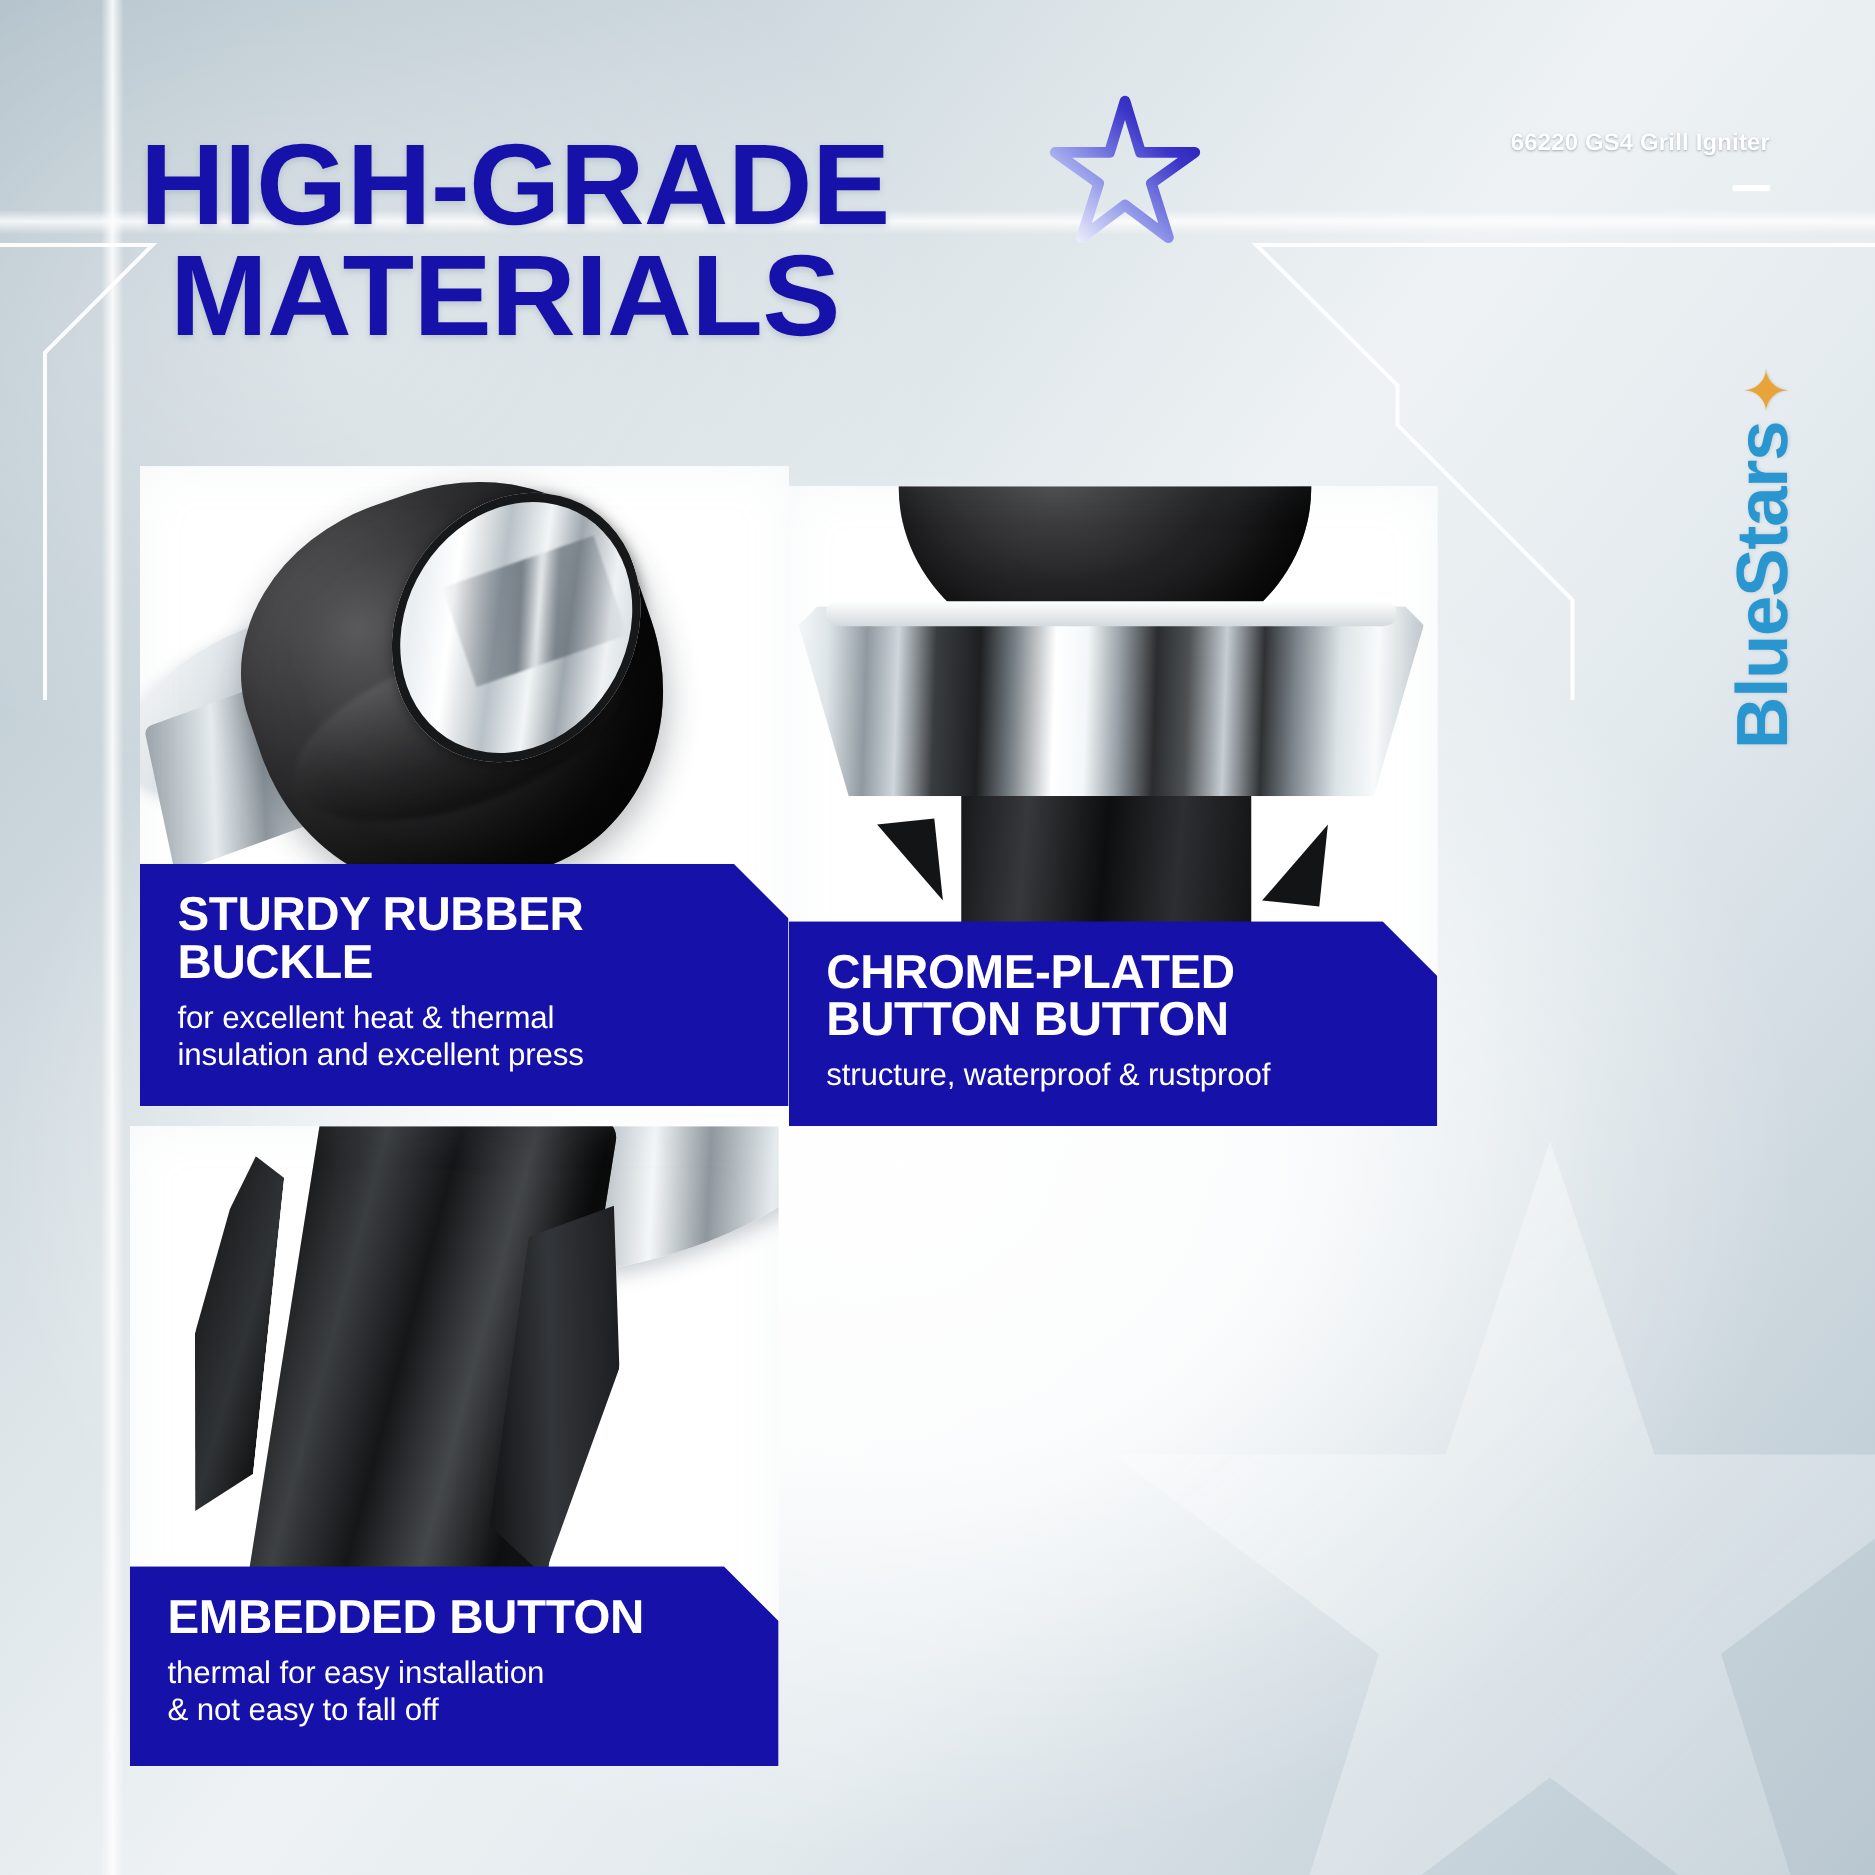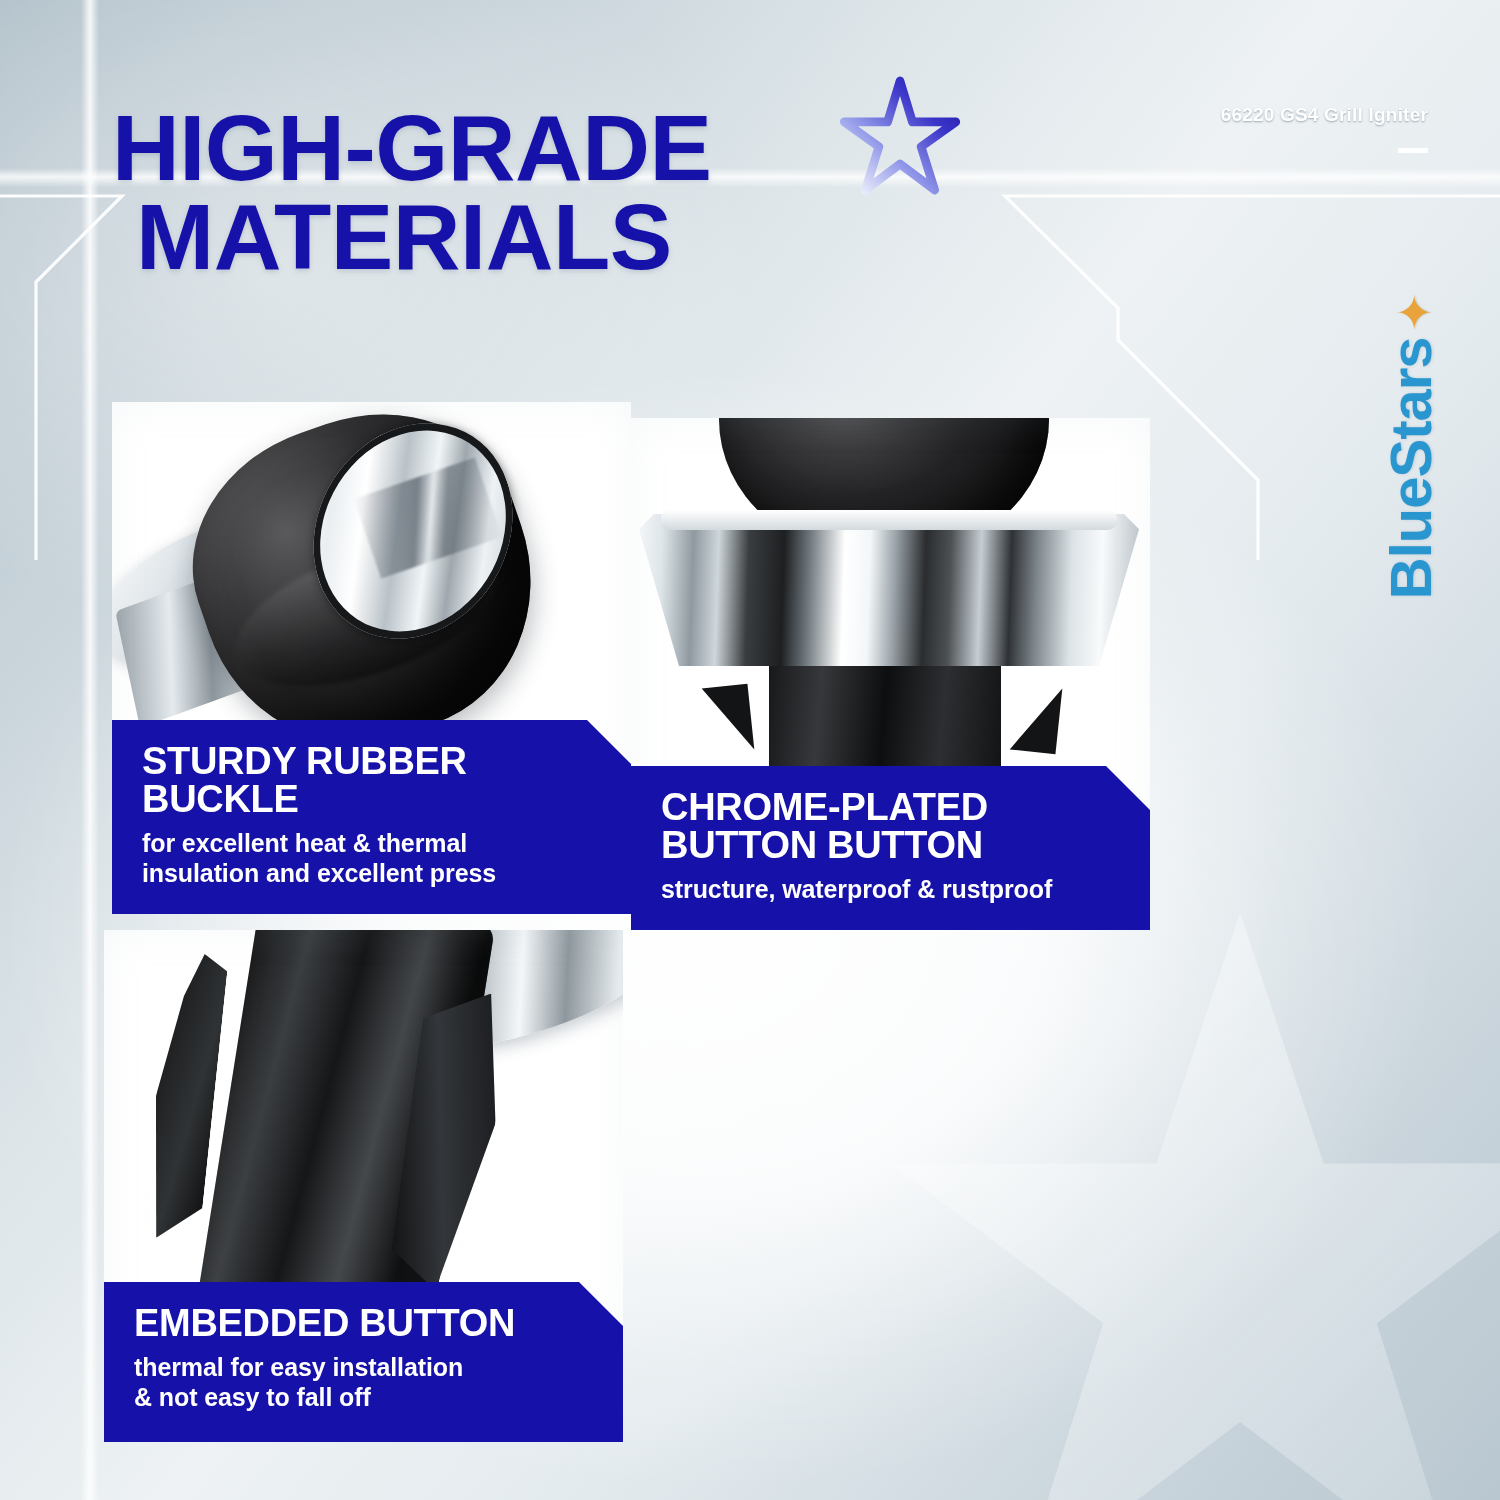--- a/index.html
+++ b/index.html
@@ -57,21 +57,21 @@
   }
   .headline .l1{ font-size:92px; transform:scaleX(1.02); transform-origin:left; }
   .headline .l2{ font-size:92px; margin-top:4px; margin-left:24px; transform:scaleX(1.02); transform-origin:left;}
 
   .title-star{
     position:absolute; left:838px; top:72px; width:124px; height:132px; z-index:5;
   }
   .title-star svg{ width:100%; height:100%; display:block; }
 
   .sku{
-    position:absolute; right:72px; top:104px;
+    position:absolute; right:84px; top:104px;
     z-index:7; text-align:center;
   }
   .sku .sku-text{
     font-size:19px; font-weight:bold; color:#ffffff;
     letter-spacing:0.2px;
     text-shadow:0 1px 2px rgba(90,110,125,0.55);
   }
   .sku .sku-dash{
     display:block; width:30px; height:5px; background:#ffffff;
     margin-left:auto; margin-top:22px; border-radius:1px;
@@ -88,21 +88,21 @@
     white-space:nowrap;
     display:flex; align-items:baseline; gap:6px;
   }
   .brand-blue{ font-size:58px; font-weight:bold; color:#2a96d0; letter-spacing:-1px;
                text-shadow:0 1px 3px rgba(120,150,170,0.35); }
   .brand-star{ font-size:46px; color:#e8a33a; line-height:1;
                text-shadow:0 1px 2px rgba(160,130,60,0.4); }
 
   
   .grid{
-    position:absolute; left:112px; top:402px;
+    position:absolute; left:112px; top:373px;
     width:1030px; height:1052px;
     display:grid;
     grid-template-columns:519px 519px;
     grid-template-rows:512px 512px;
     column-gap:-8px;
     z-index:4;
   }
   .panel{
     position:relative;
     width:519px; height:512px;
@@ -123,21 +123,21 @@
     padding:22px 24px 26px 30px;
     clip-path:polygon(0 0, calc(100% - 44px) 0, 100% 44px, 100% 100%, 0 100%);
     box-shadow:0 3px 10px rgba(60,80,100,0.25);
   }
   .cap-title{
     font-size:38px; font-weight:bold; line-height:1.0;
     letter-spacing:-0.3px;
   }
   .cap-sub{
     margin-top:10px;
-    font-size:25px; font-weight:bold; line-height:1.2;
+    font-size:25px; font-weight:normal; line-height:1.2;
     letter-spacing:-0.1px;
   }
   .cap-sub .nb{ display:block; }
 
   .cap.tall { padding-bottom:30px; }
 
   
   .blk{ background:
       radial-gradient(ellipse at 32% 28%, #5a5a5c 0%, #2a2a2c 38%, #121213 72%, #0a0a0b 100%); }
   .chrome{ background:

